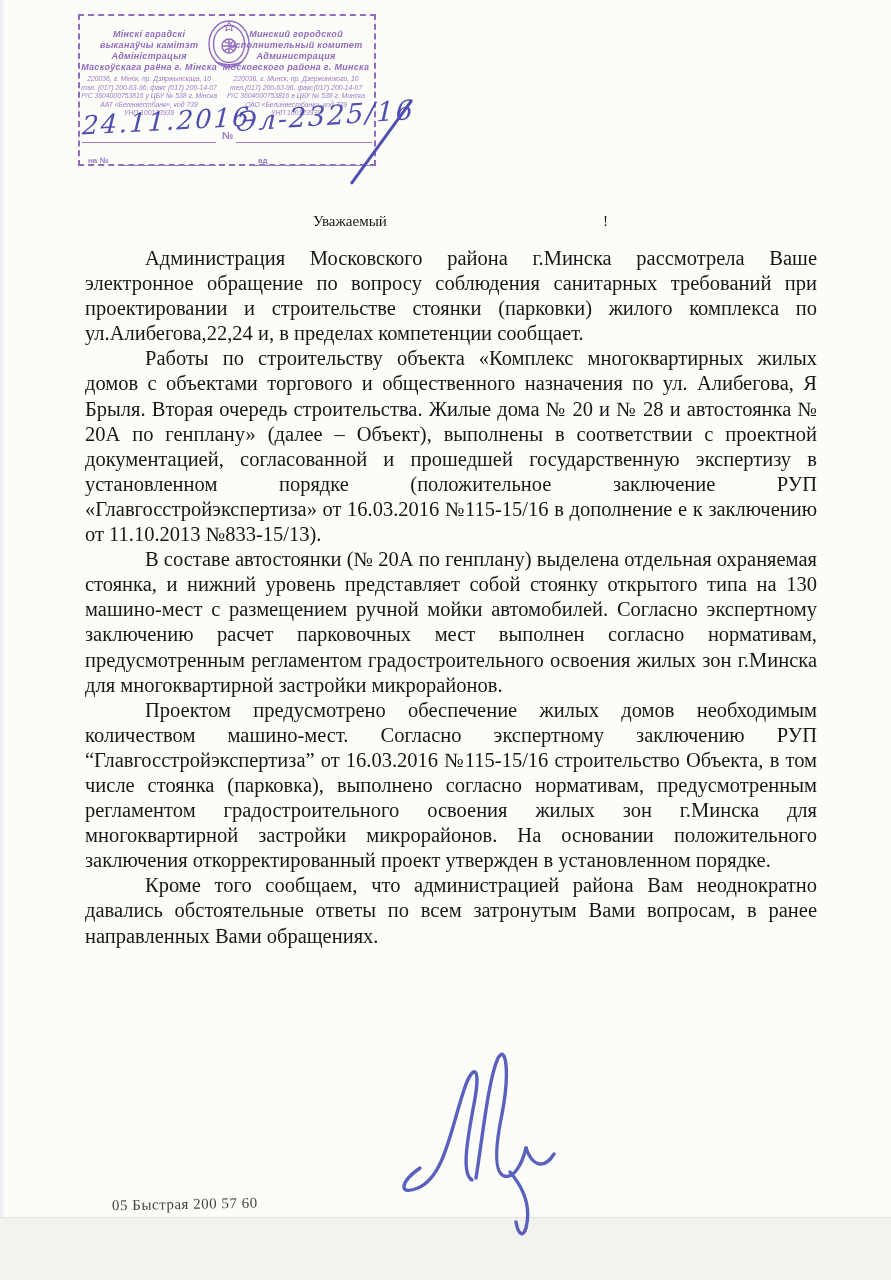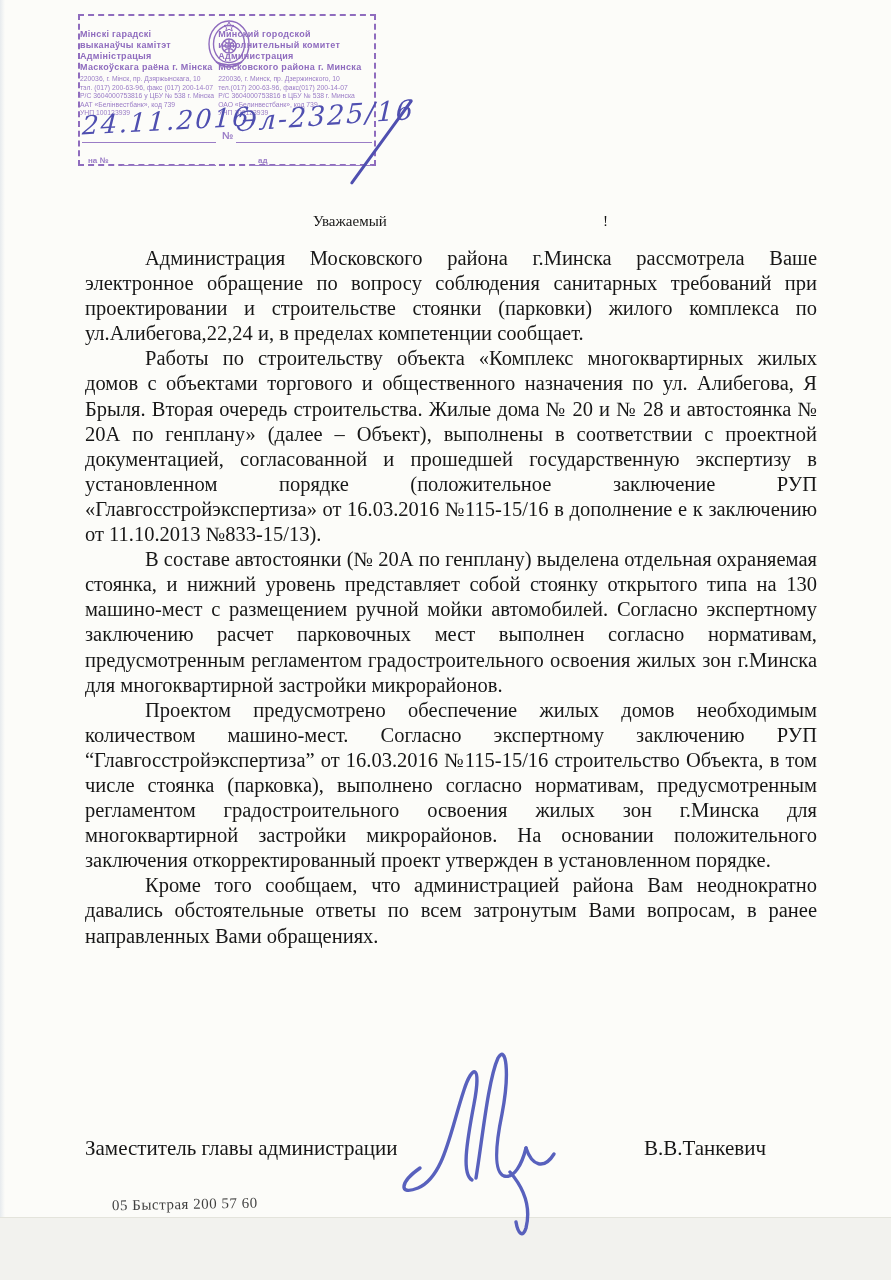--- a/index.html
+++ b/index.html
@@ -13,21 +13,21 @@
   .edge-bottom{position:absolute;left:0;right:0;bottom:0;height:62px;
     background:#f2f2ee;border-top:1px solid #e4e4dc;}
 
   
   .stamp{
     position:absolute;left:78px;top:14px;width:298px;height:152px;
     border:2.5px dashed #8f6cbe;box-sizing:border-box;overflow:visible;
     font-family:"Liberation Sans", sans-serif;
   }
   .stamp-cols{display:flex;margin-top:13px;}
-  .stamp-col{text-align:left;}
+  .stamp-col{text-align:center;font-style:italic;}
   .stamp-col.left{flex:0 0 47%;}
   .stamp-col.right{flex:0 0 53%;}
   .org-line{display:block;font-size:9px;line-height:11px;font-weight:bold;
     color:#8f6cbe;letter-spacing:.3px;}
   .detail-line{display:block;font-size:6.8px;line-height:8.6px;color:#9a7cc6;}
   .detail-block{margin-top:2px;}
   .emblem{position:absolute;left:126px;top:1px;}
   .hw{font-family:"DejaVu Serif", serif;font-style:italic;color:#4f4fb0;}
   .hw-date{position:absolute;left:2px;top:90px;font-size:26px;
     transform:rotate(-3deg) skewX(-6deg);letter-spacing:2px;white-space:nowrap;}
@@ -132,24 +132,20 @@
   </div>
 
   <div class="letter-body">
     <p>Администрация Московского района г.Минска рассмотрела Ваше электронное обращение по вопросу соблюдения санитарных требований при проектировании и строительстве стоянки (парковки) жилого комплекса по ул.Алибегова,22,24 и, в пределах компетенции сообщает.</p>
     <p>Работы по строительству объекта «Комплекс многоквартирных жилых домов с объектами торгового и общественного назначения по ул. Алибегова, Я Брыля. Вторая очередь строительства. Жилые дома № 20 и № 28 и автостоянка № 20А по генплану» (далее – Объект), выполнены в соответствии с проектной документацией, согласованной и прошедшей государственную экспертизу в установленном порядке (положительное заключение РУП «Главгосстройэкспертиза» от 16.03.2016 №115-15/16  в дополнение е к заключению от 11.10.2013 №833-15/13).</p>
     <p>В составе автостоянки (№ 20А по генплану) выделена отдельная охраняемая стоянка, и нижний уровень представляет собой стоянку открытого типа на 130 машино-мест с размещением ручной мойки автомобилей. Согласно экспертному заключению расчет парковочных мест  выполнен согласно нормативам, предусмотренным регламентом градостроительного освоения жилых зон г.Минска для многоквартирной застройки микрорайонов.</p>
     <p>Проектом предусмотрено обеспечение жилых домов необходимым количеством машино-мест. Согласно экспертному заключению РУП “Главгосстройэкспертиза”  от 16.03.2016 №115-15/16 строительство Объекта, в том числе стоянка (парковка), выполнено согласно нормативам, предусмотренным регламентом градостроительного освоения жилых зон г.Минска для многоквартирной застройки микрорайонов. На основании положительного заключения откорректированный проект утвержден в установленном порядке.</p>
     <p>Кроме того сообщаем, что администрацией района Вам неоднократно давались обстоятельные ответы по всем затронутым Вами вопросам, в ранее направленных Вами обращениях.</p>
   </div>
 
-  <div class="sig-row">
-    <span>Заместитель главы администрации</span>
-    <span>В.В.Танкевич</span>
-  </div>
   <svg class="signature-svg" width="190" height="190" viewBox="0 0 190 190">
     <g fill="none" stroke="#4b54b8" stroke-width="3.4" stroke-linecap="round" opacity="0.92">
       <path d="M28 122 C8 136 6 150 26 142 C52 131 58 86 72 44 C80 19 90 16 82 58 C74 100 70 128 80 134"></path>
       <path d="M84 132 C90 96 96 34 106 12 C114 -2 118 26 110 68 C103 102 102 126 112 130 C122 133 130 118 134 102"></path>
       <path d="M118 126 C130 140 140 158 134 182 C131 192 126 188 124 176"></path>
       <path d="M134 102 C140 120 152 124 162 108"></path>
     </g>
   </svg>
 
   <div class="exec-note">05 Быстрая 200 57 60</div>

